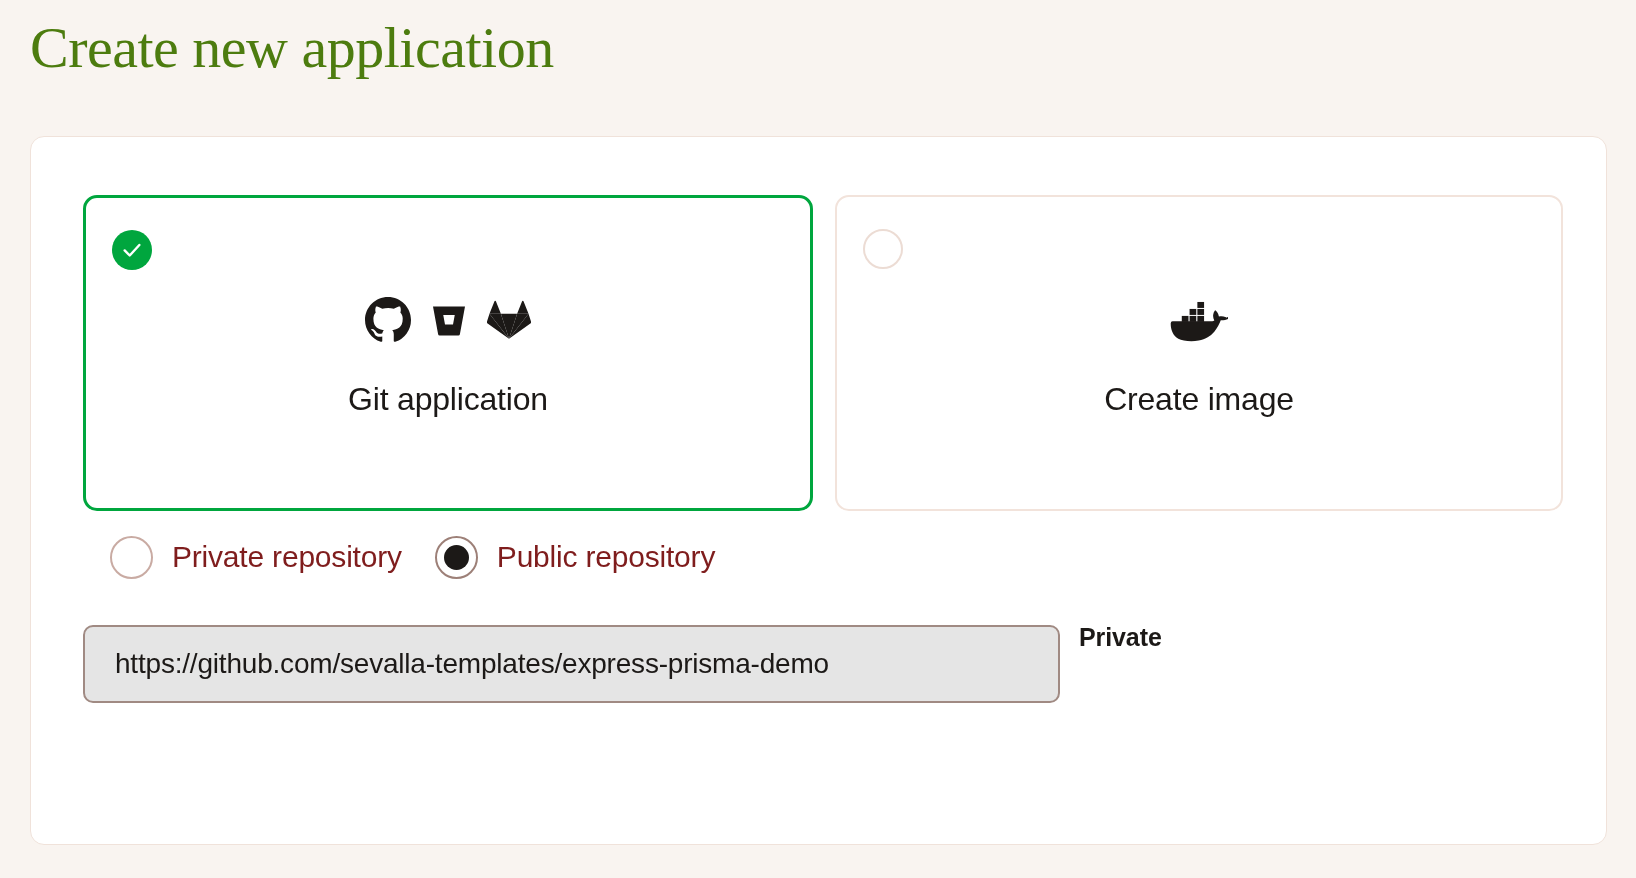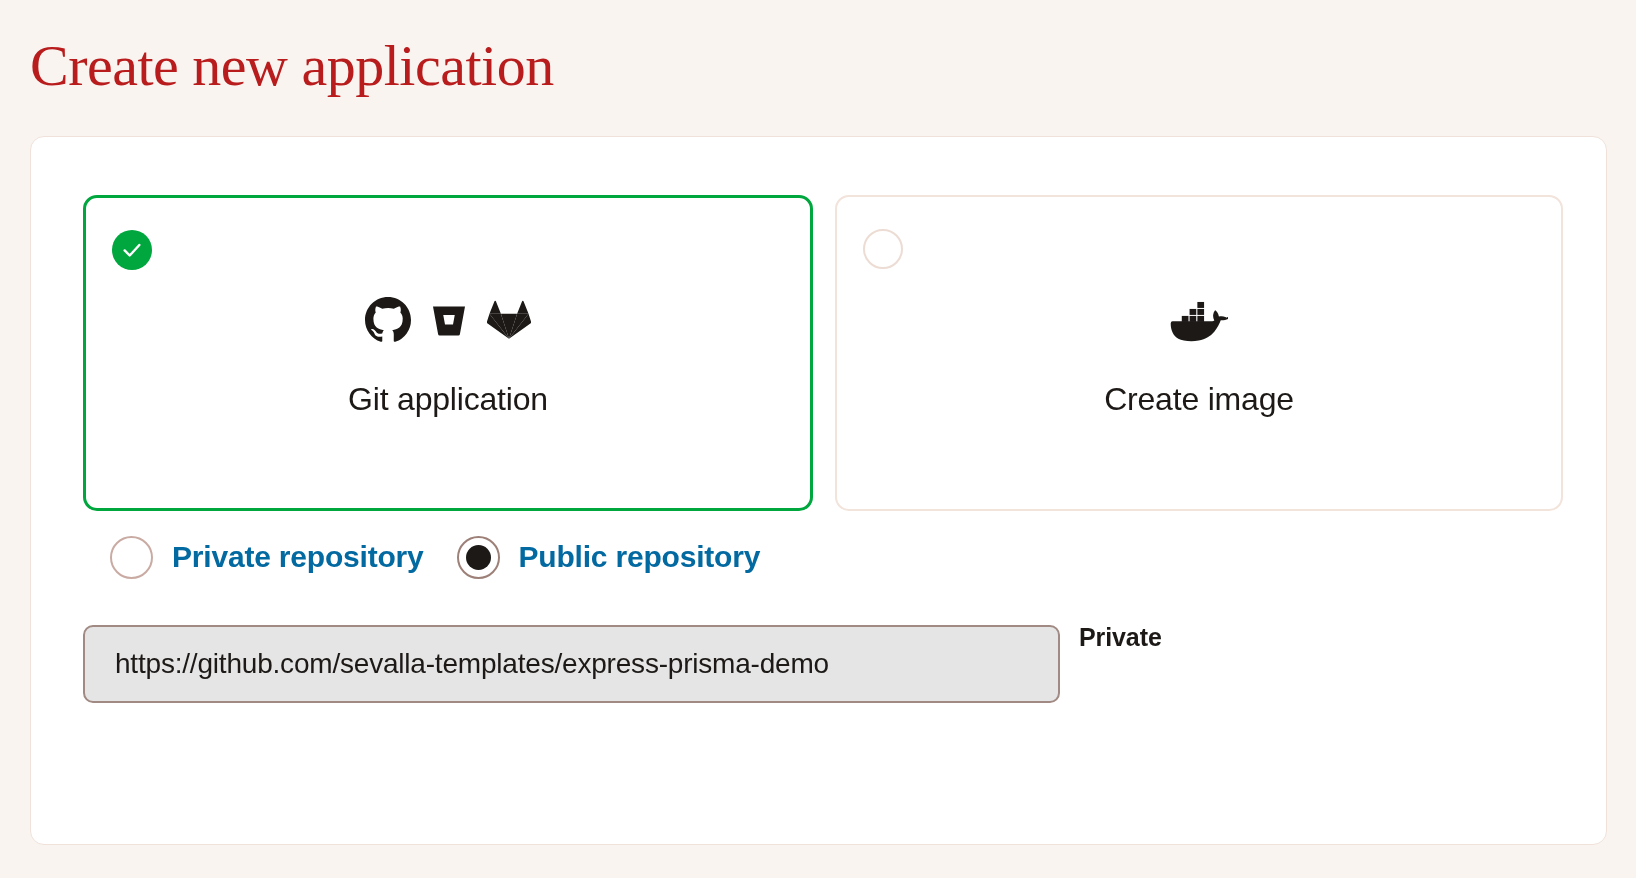--- a/index.html
+++ b/index.html
@@ -16,26 +16,26 @@
     position: relative;
     width: 1636px;
     height: 878px;
     background: #f9f4f0;
   }
 
   
   .page-title {
     position: absolute;
     left: 30px;
-    top: 30px;
+    top: 12px;
     font-family: "Liberation Serif", serif;
     font-size: 58px;
     line-height: 1.25;
     font-weight: 400;
-    color: #b91c1c;
+    color: #4d7c0f;
     letter-spacing: -0.5px;
     white-space: nowrap;
   }
 
   
   .panel {
     position: absolute;
     left: 30px;
     top: 136px;
     width: 1577px;
@@ -142,22 +142,22 @@
   .radio-dot .inner {
     width: 25px;
     height: 25px;
     border-radius: 50%;
     background: #1c1917;
   }
 
   .radio-label {
     margin-left: 19px;
     font-size: 30px;
-    font-weight: 700;
-    color: #0369a1;
+    font-weight: 400;
+    color: #7f1d1d;
     letter-spacing: -0.2px;
     white-space: nowrap;
   }
 
   
   .fields {
     position: absolute;
     left: 52px;
     top: 488px;
     width: 1480px;

